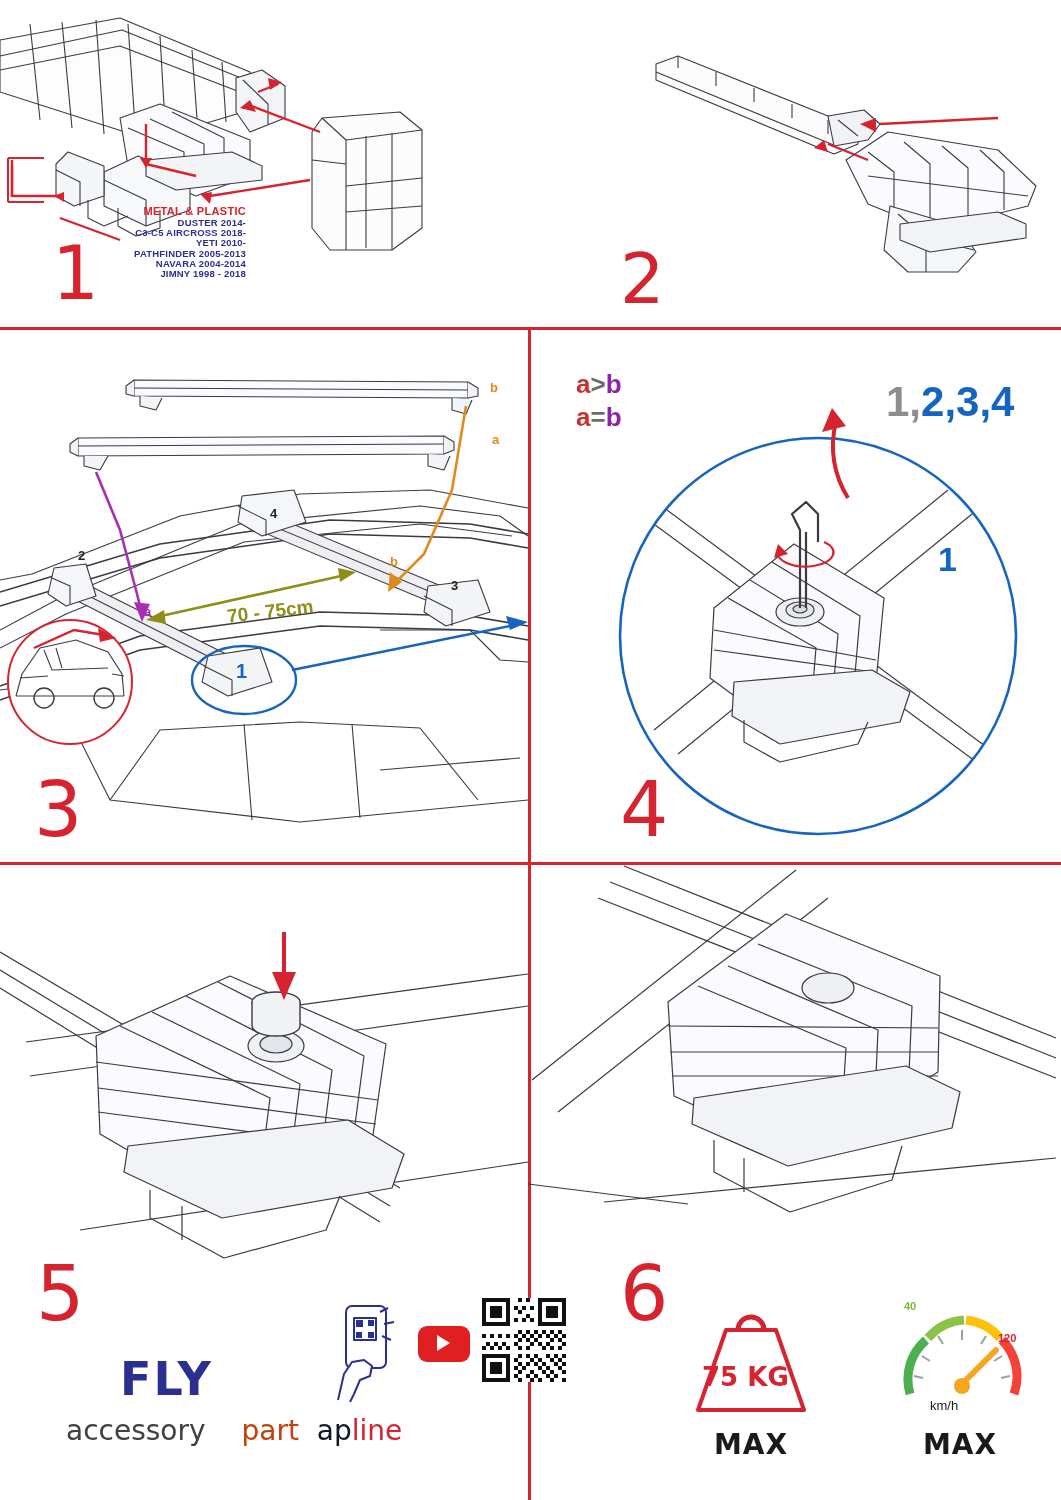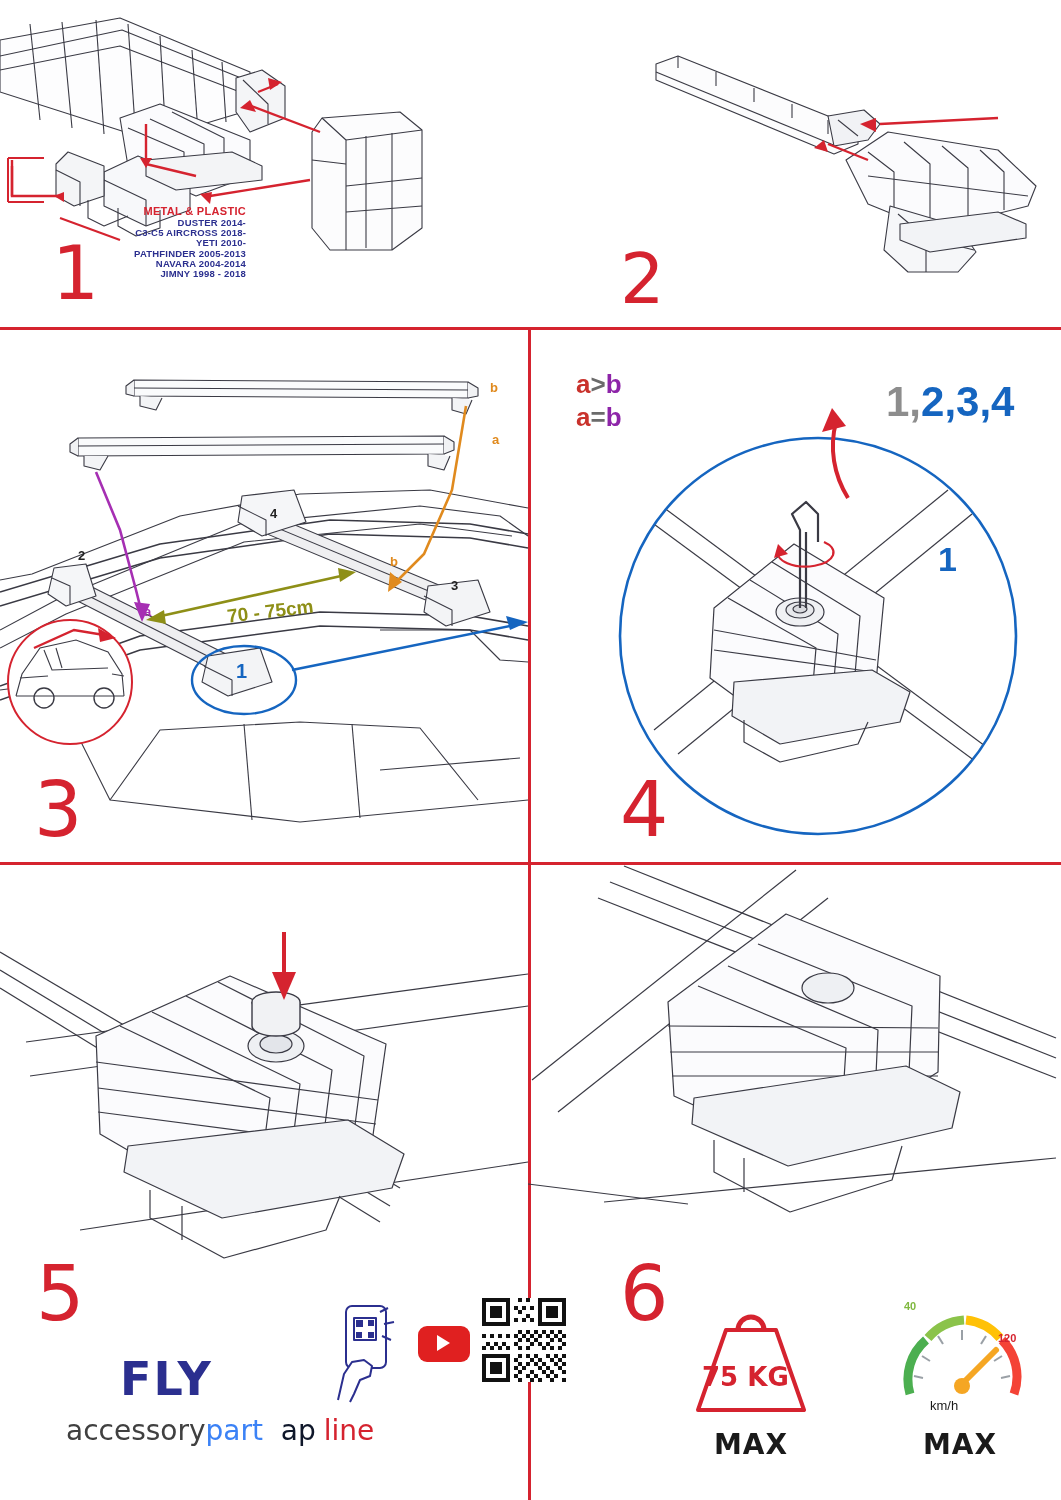--- a/index.html
+++ b/index.html
@@ -79,23 +79,23 @@
 
   
   .brand-fly {
     position:absolute; color:#2b2f8f; font-size:46px; font-weight:bold;
     letter-spacing:2px; font-family:"DejaVu Sans", sans-serif;
   }
   .brand-line {
     position:absolute; font-size:28px; font-family:"DejaVu Sans", sans-serif;
   }
   .brand-line .accessory { color:#404040; }
-  .brand-line .part { color:#3b82f6; }
+  .brand-line .part { color:#c2410c;margin-left:36px; }
   .brand-line .ap { color:#0f172a; }
-  .brand-line .line { color:#d5232f;margin-left:8px; }
+  .brand-line .line { color:#d5232f; }
 
   
   .max-cap {
     position:absolute; font-size:28px; font-weight:bold; color:#1a1a1a;
     font-family:"DejaVu Sans", sans-serif; letter-spacing:1px;
   }
   .kg-text {
     position:absolute; color:#d5232f; font-size:26px; font-weight:bold;
     font-family:"DejaVu Sans", sans-serif;
   }

